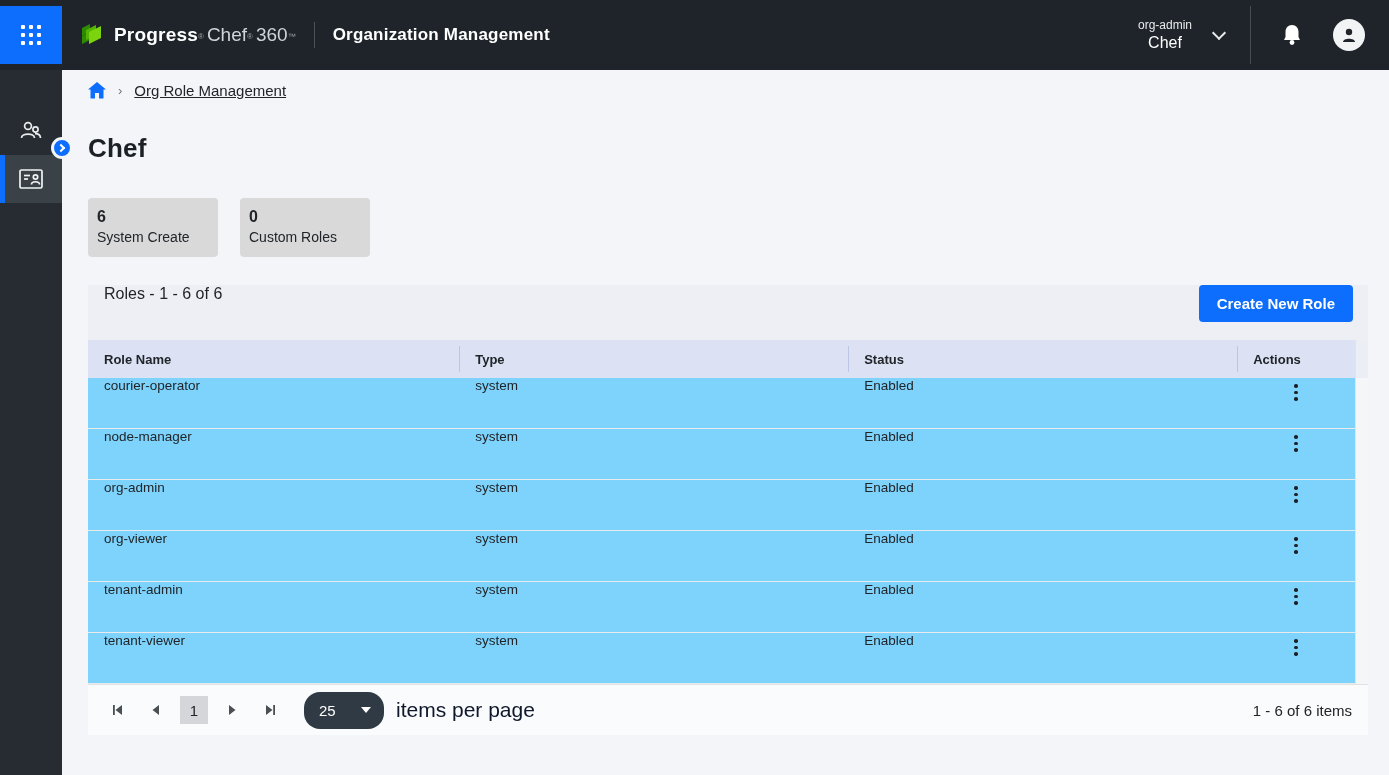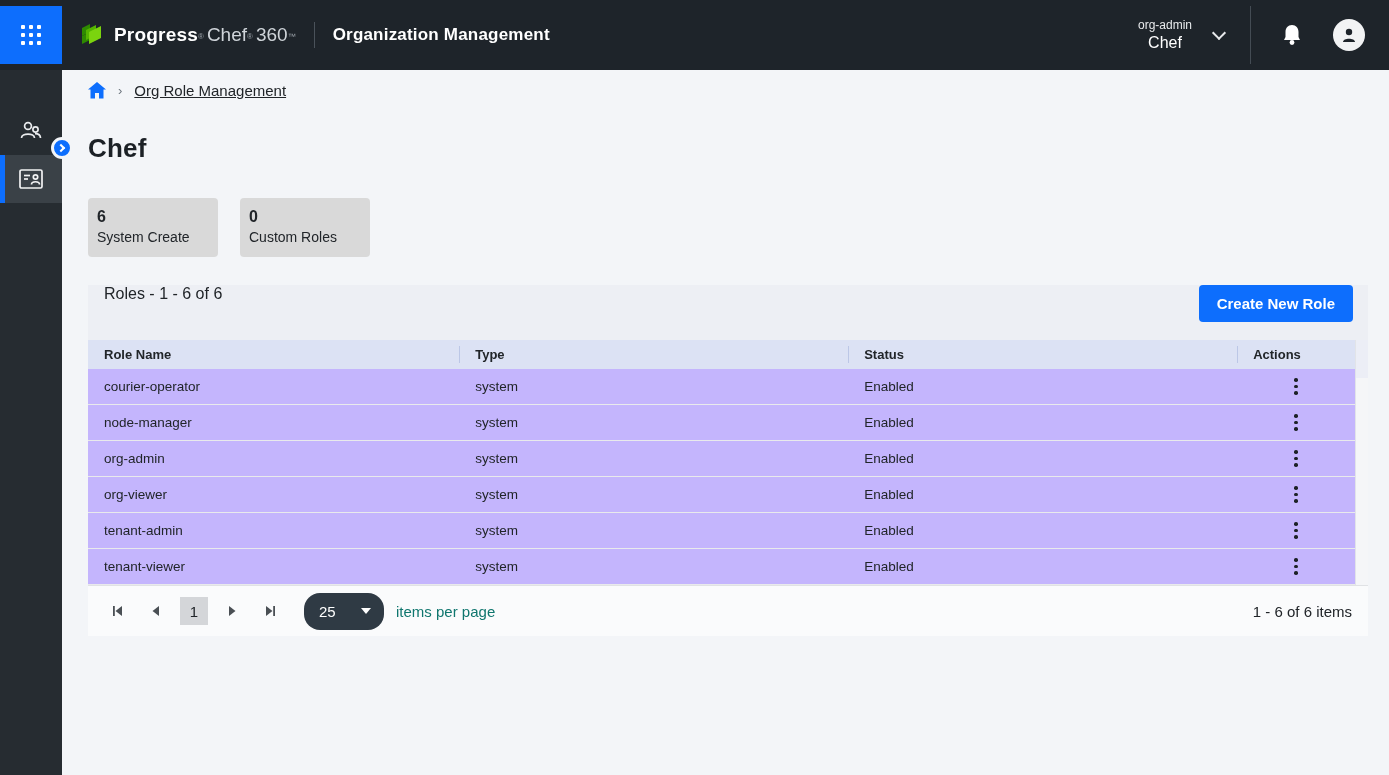--- a/index.html
+++ b/index.html
@@ -53,40 +53,40 @@
   .table-card { width:1280px; background:#fff; }
   .table-toolbar { height:55px; background:#edeff4; display:flex; align-items:flex-start; justify-content:space-between; padding:0 15px 0 16px; }
   .table-title { font-size:16px; color:#212529; }
   .create-btn { background:#0d6efd; color:#fff; font-weight:bold; font-size:15px; border:none; border-radius:4px; height:37px; padding:0 18px; cursor:pointer; font-family:inherit; }
 
   .table-zone { display:flex; }
   .tbl { flex:1 1 auto; }
   .gutter { flex:0 0 13px; background:#f5f6f8; border-left:1px solid #e2e4e8; }
   .gutter .thumb { height:38px; background:#eceef6; }
 
-  .thead { display:flex; background:#dce2f4; height:29px; align-items:center; }
+  .thead { display:flex; background:#dce2f4; height:38px; align-items:center; }
   .th { font-size:13px; font-weight:bold; color:#212529; padding-left:16px; position:relative; height:100%; display:flex; align-items:center; }
   .th + .th::before { content:""; position:absolute; left:0; top:6px; bottom:6px; width:1px; background:#bcc7e6; }
   .col-name { width:29.3%; }
   .col-type { width:30.7%; }
   .col-status { width:30.7%; }
   .col-actions { width:9.3%; }
 
-  .trow { display:flex; height:36px; align-items:center; border-bottom:1px solid #e9eaec; background:#c4b5fd; }
+  .trow { display:flex; height:51px; align-items:flex-start; border-bottom:1px solid #e9eaec; background:#7dd3fc; }
   .td { font-size:13.5px; color:#212529; padding-left:16px; }
   .td.actions { display:flex; justify-content:center; padding-left:0; }
   .kebab { background:none; border:none; cursor:pointer; display:flex; flex-direction:column; gap:3px; padding:6px; }
   .kebab span { width:3.5px; height:3.5px; border-radius:50%; background:#1c2126; }
 
   .pager { height:51px; background:#fafbfc; border-top:1px solid #e0e2e5; display:flex; align-items:center; padding:0 16px 0 16px; }
   .pg-btn { background:none; border:none; width:28px; height:28px; display:flex; align-items:center; justify-content:center; cursor:pointer; margin-right:10px; }
   .pg-current { width:28px; height:28px; background:#d4d6d9; display:flex; align-items:center; justify-content:center; font-size:15px; color:#212529; margin-right:10px; cursor:pointer; }
   .pg-size { background:#2f3a44; color:#fff; border:none; border-radius:16px; height:37px; width:80px; margin:0 12px 0 10px; display:flex; align-items:center; justify-content:space-between; padding:0 13px 0 15px; font-size:15px; cursor:pointer; font-family:inherit; }
   .pg-size .tri { width:0; height:0; border-left:5px solid transparent; border-right:5px solid transparent; border-top:6px solid #fff; }
-  .pg-label { font-size:15px; color:#0f766e; }
+  .pg-label { font-size:21px; color:#0f172a; }
   .pg-range { margin-left:auto; font-size:15px; color:#212529; }
 </style>
 </head>
 <body>
 
 <header class="topbar">
   <div class="waffle-btn">
     <div class="waffle">
       <span></span>
         <span></span>

